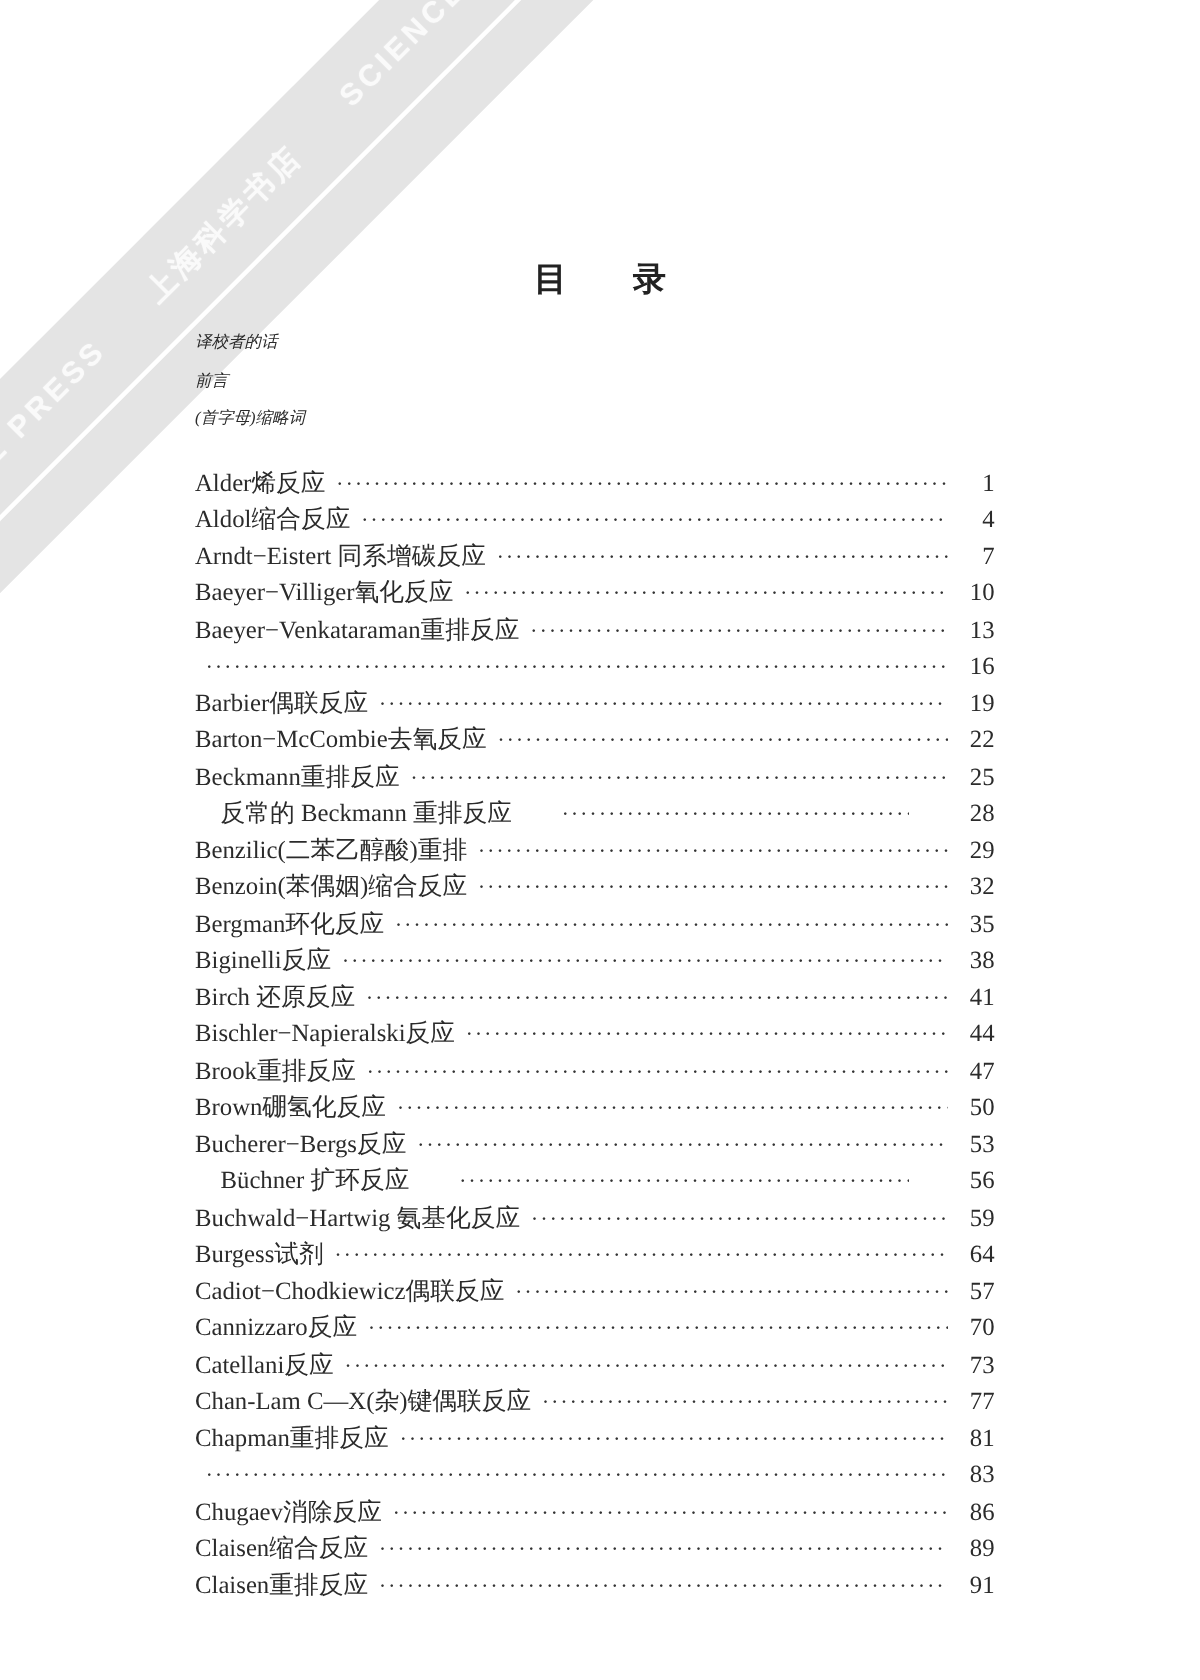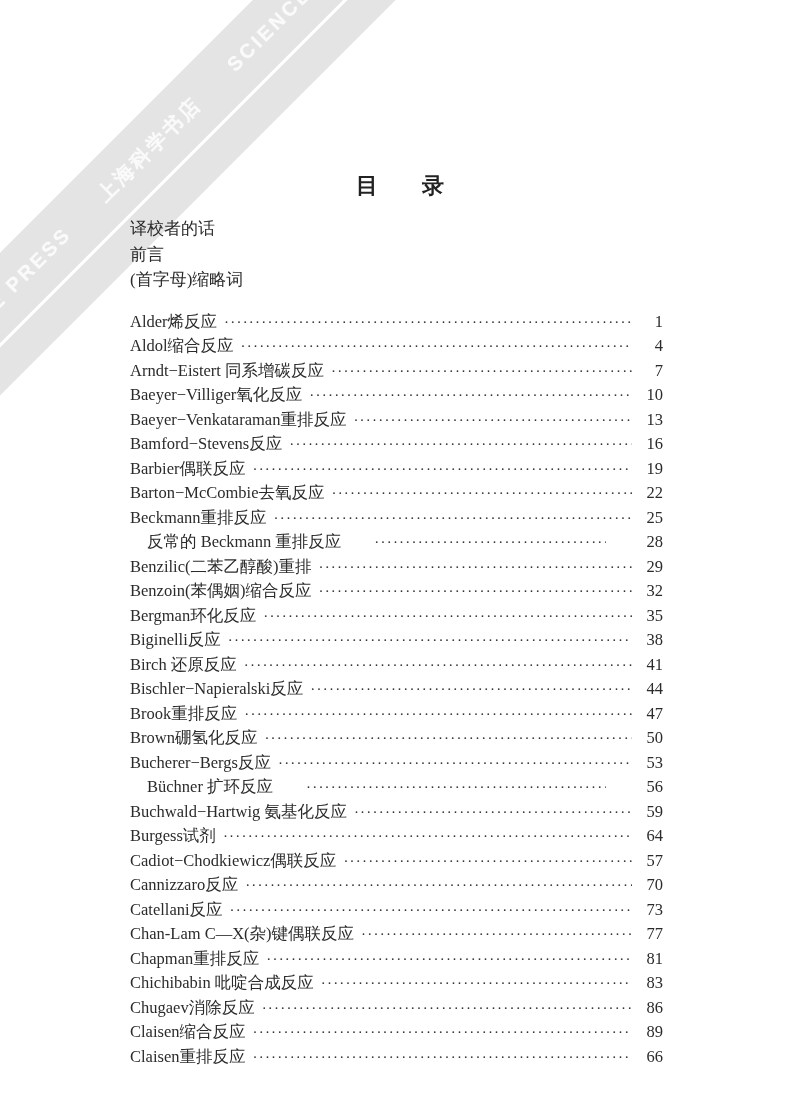--- a/index.html
+++ b/index.html
@@ -38,21 +38,21 @@
     margin:0;padding-top:171px;
     text-align:center;
     font-size:22px;font-weight:bold;
     color:#222;
   }
   .title-inner{display:inline-flex;gap:44px;}
 
   .front-matter{
     position:relative;z-index:1;
     margin:15px 0 0 130px;
-    font-size:17px;line-height:25.5px;
+    font-size:11px;line-height:25.5px;font-style:italic;
   }
 
   .toc{
     position:relative;z-index:1;
     margin:17px 137px 0 130px;
     font-size:16.5px;
   }
   .entry{
     display:flex;align-items:baseline;
     height:24.5px;line-height:24.5px;justify-content:space-between;
@@ -113,21 +113,20 @@
         <span class="label">Baeyer−Villiger氧化反应</span>
         <span class="dots">······················································································································································</span>
         <span class="pnum">10</span>
       </div>
       <div class="entry">
         <span class="label">Baeyer−Venkataraman重排反应</span>
         <span class="dots">······················································································································································</span>
         <span class="pnum">13</span>
       </div>
       <div class="entry">
-        <span class="label">Bamford−Stevens反应</span>
         <span class="dots">······················································································································································</span>
         <span class="pnum">16</span>
       </div>
       <div class="entry">
         <span class="label">Barbier偶联反应</span>
         <span class="dots">······················································································································································</span>
         <span class="pnum">19</span>
       </div>
       <div class="entry">
         <span class="label">Barton−McCombie去氧反应</span>
@@ -223,34 +222,33 @@
         <span class="label">Chan-Lam C—X(杂)键偶联反应</span>
         <span class="dots">······················································································································································</span>
         <span class="pnum">77</span>
       </div>
       <div class="entry">
         <span class="label">Chapman重排反应</span>
         <span class="dots">······················································································································································</span>
         <span class="pnum">81</span>
       </div>
       <div class="entry">
-        <span class="label">Chichibabin 吡啶合成反应</span>
         <span class="dots">······················································································································································</span>
         <span class="pnum">83</span>
       </div>
       <div class="entry">
         <span class="label">Chugaev消除反应</span>
         <span class="dots">······················································································································································</span>
         <span class="pnum">86</span>
       </div>
       <div class="entry">
         <span class="label">Claisen缩合反应</span>
         <span class="dots">······················································································································································</span>
         <span class="pnum">89</span>
       </div>
       <div class="entry">
         <span class="label">Claisen重排反应</span>
         <span class="dots">······················································································································································</span>
-        <span class="pnum">66</span>
+        <span class="pnum">91</span>
       </div>
     </div>
 
 </div>
 
 </body></html>

